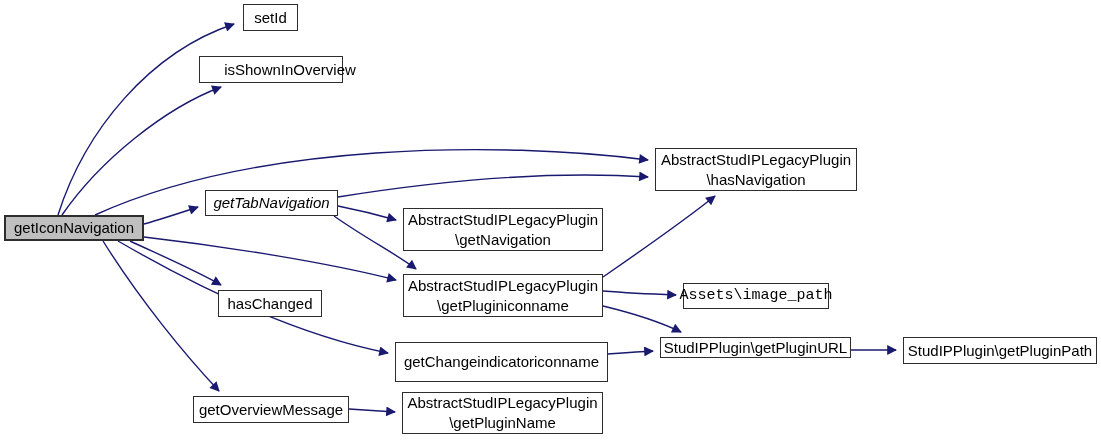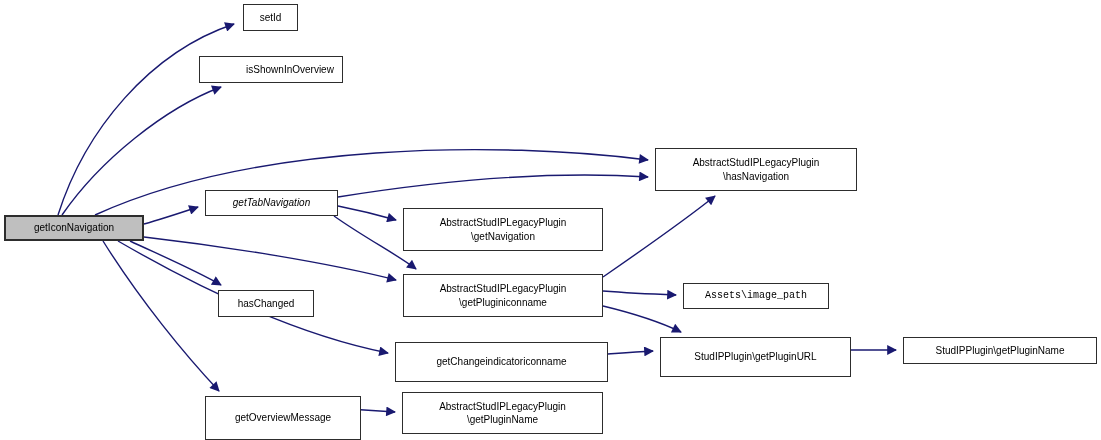--- a/index.html
+++ b/index.html
@@ -16,47 +16,47 @@
     left: 0; top: 0;
     width: 1101px; height: 440px;
     pointer-events: none;
   }
   .node {
     position: absolute;
     box-sizing: border-box;
     background: #ffffff;
     border: 1.4px solid #2d2d2d;
     color: #000000;
-    font-size: 10px;
+    font-size: 15px;
     line-height: 1.32;
     display: flex;
     align-items: center;
     justify-content: center;
     text-align: center;
     white-space: pre-line;
     cursor: pointer;
   }
   .node.highlight {
     background: #bfbfbf;
     border-width: 2px;
   }
   
   #n-getIconNavigation        { left: 4px;   top: 215px; width: 140px; height: 26px; }
   #n-setId                    { left: 243px; top: 4px;   width: 55px;  height: 27px; }
   #n-isShownInOverview        { left: 199px; top: 56px;  width: 144px; height: 27px; padding-left: 38px; }
   #n-getTabNavigation         { left: 205px; top: 190px; width: 133px; height: 26px; font-style: italic; }
   #n-hasNavigation            { left: 655px; top: 148px; width: 202px; height: 43px; }
   #n-getNavigation            { left: 403px; top: 208px; width: 200px; height: 43px; }
   #n-getPluginiconname        { left: 403px; top: 274px; width: 200px; height: 43px; }
-  #n-hasChanged               { left: 218px; top: 290px; width: 96px; height: 27px; }
+  #n-hasChanged               { left: 218px; top: 290px; width: 104px; height: 27px; }
   #n-imagePath                { left: 683px; top: 283px; width: 146px; height: 26px; font-family: Liberation Mono, monospace; }
   #n-getChangeindicatoriconname { left: 395px; top: 342px; width: 213px; height: 40px; }
-  #n-getPluginURL             { left: 660px; top: 337px; width: 191px; height: 40px; }
+  #n-getPluginURL             { left: 660px; top: 337px; width: 191px; height: 21px; }
   #n-getPluginPath            { left: 903px; top: 337px; width: 194px; height: 27px; }
-  #n-getOverviewMessage       { left: 205px; top: 396px; width: 156px; height: 44px; }
+  #n-getOverviewMessage       { left: 193px; top: 396px; width: 156px; height: 27px; }
   #n-getPluginName            { left: 402px; top: 392px; width: 201px; height: 42px; }
 </style>
 </head>
 <body>
 
 <div id="canvas">
 
   <svg id="edges" viewBox="0 0 1101 440" xmlns="http://www.w3.org/2000/svg">
     <defs>
       <marker id="arrow" viewBox="0 0 10 10" refX="9" refY="5" markerWidth="9" markerHeight="7" orient="auto">
@@ -91,18 +91,18 @@
   <div class="node" id="n-hasNavigation">AbstractStudIPLegacyPlugin
 \hasNavigation</div>
   <div class="node" id="n-getNavigation">AbstractStudIPLegacyPlugin
 \getNavigation</div>
   <div class="node" id="n-getPluginiconname">AbstractStudIPLegacyPlugin
 \getPluginiconname</div>
   <div class="node" id="n-hasChanged">hasChanged</div>
   <div class="node" id="n-imagePath">Assets\image_path</div>
   <div class="node" id="n-getChangeindicatoriconname">getChangeindicatoriconname</div>
   <div class="node" id="n-getPluginURL">StudIPPlugin\getPluginURL</div>
-  <div class="node" id="n-getPluginPath">StudIPPlugin\getPluginName</div>
+  <div class="node" id="n-getPluginPath">StudIPPlugin\getPluginPath</div>
   <div class="node" id="n-getOverviewMessage">getOverviewMessage</div>
   <div class="node" id="n-getPluginName">AbstractStudIPLegacyPlugin
 \getPluginName</div>
 
 </div>
 
 </body></html>

